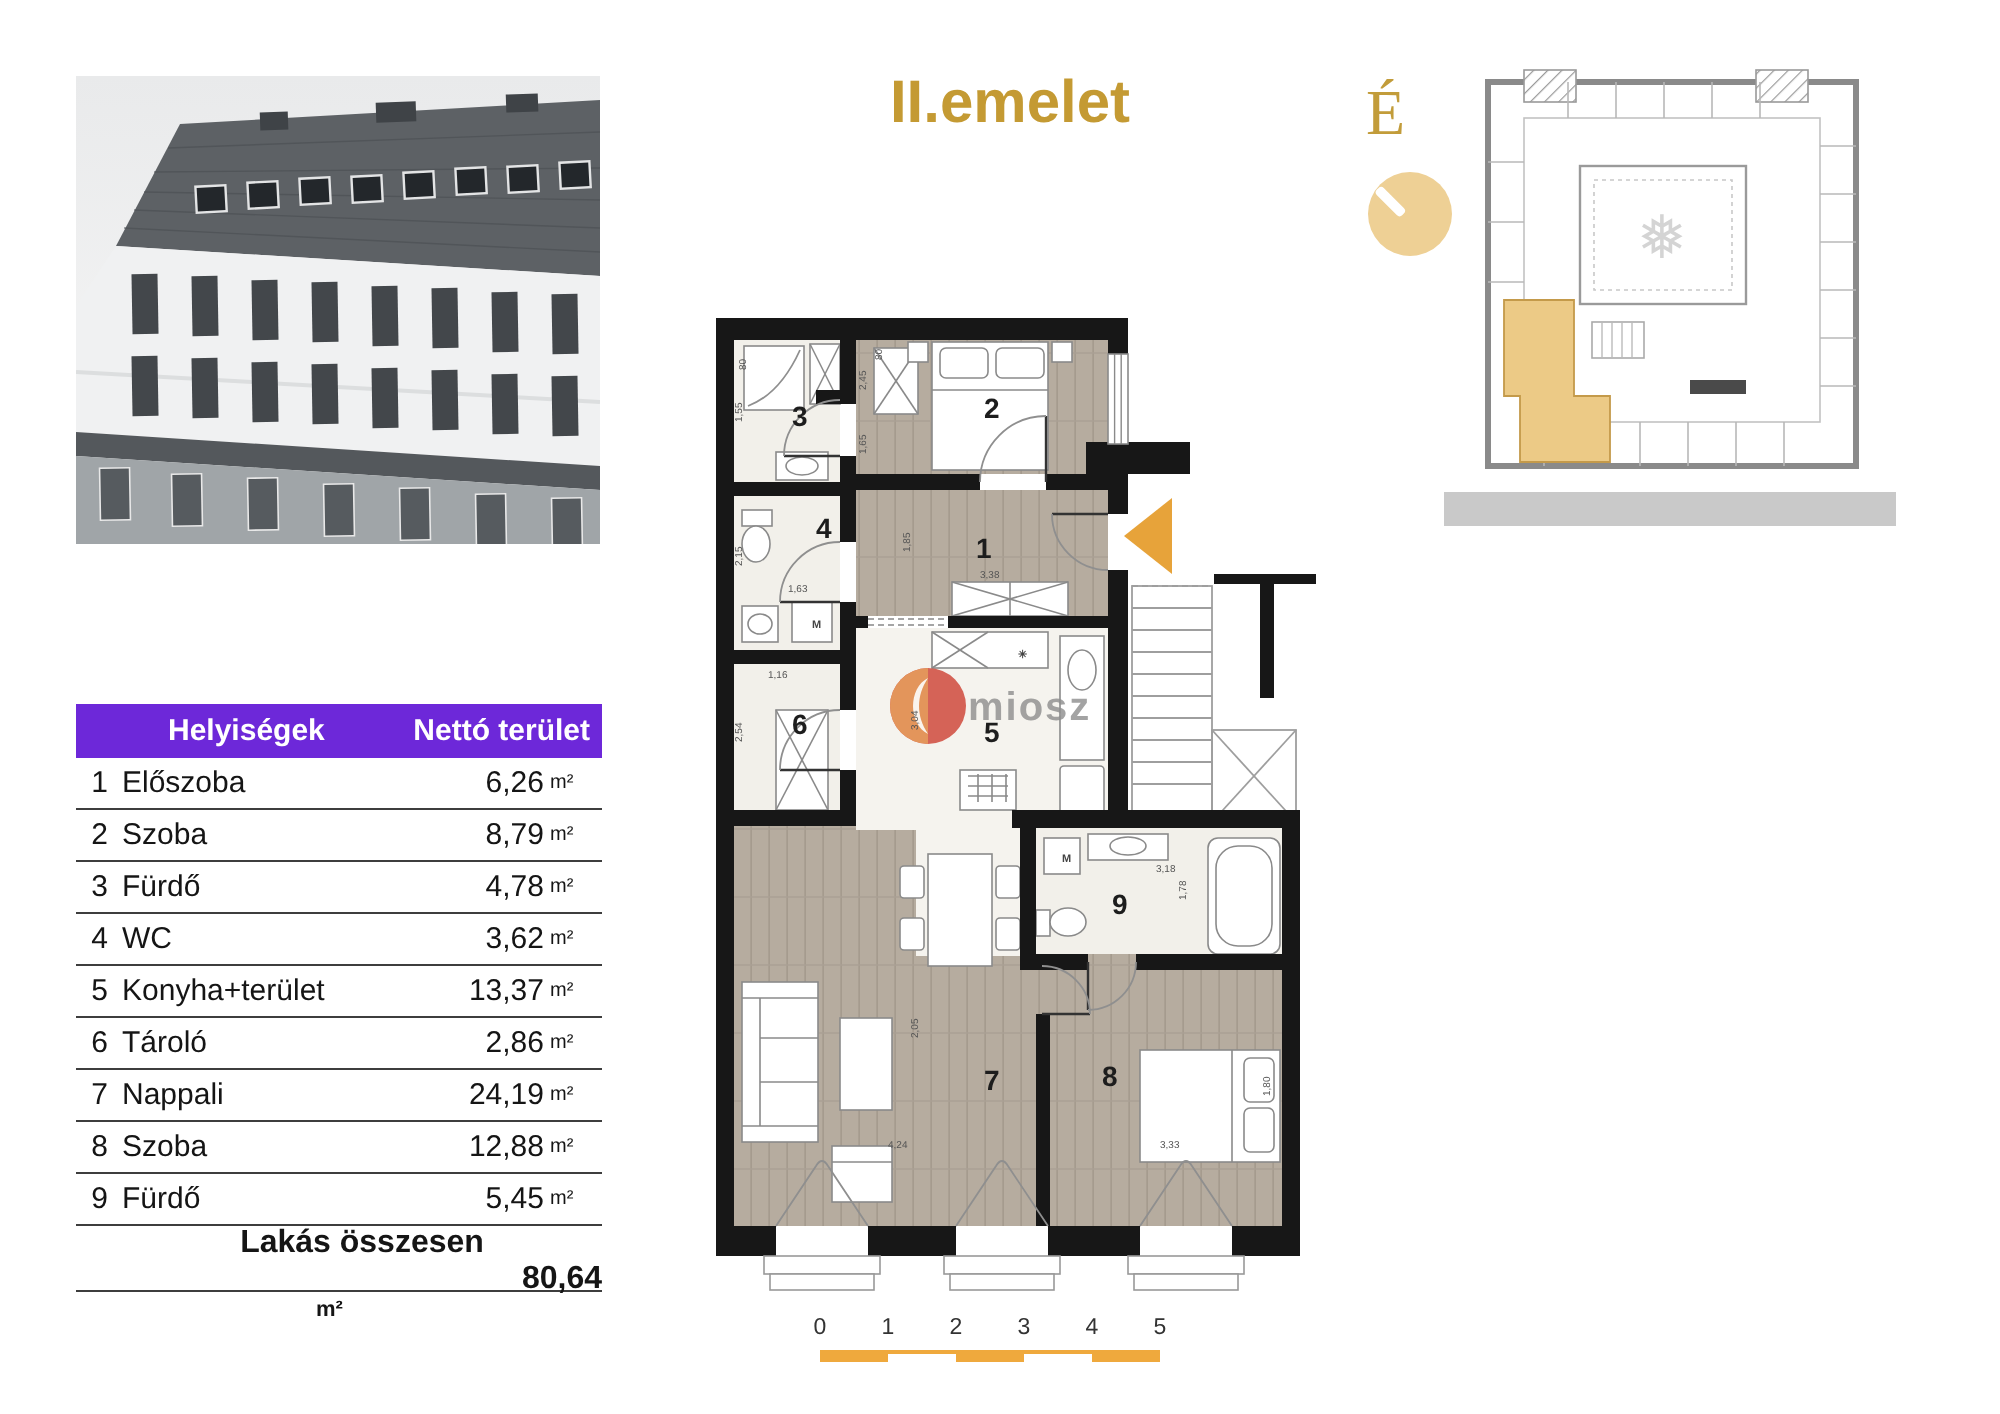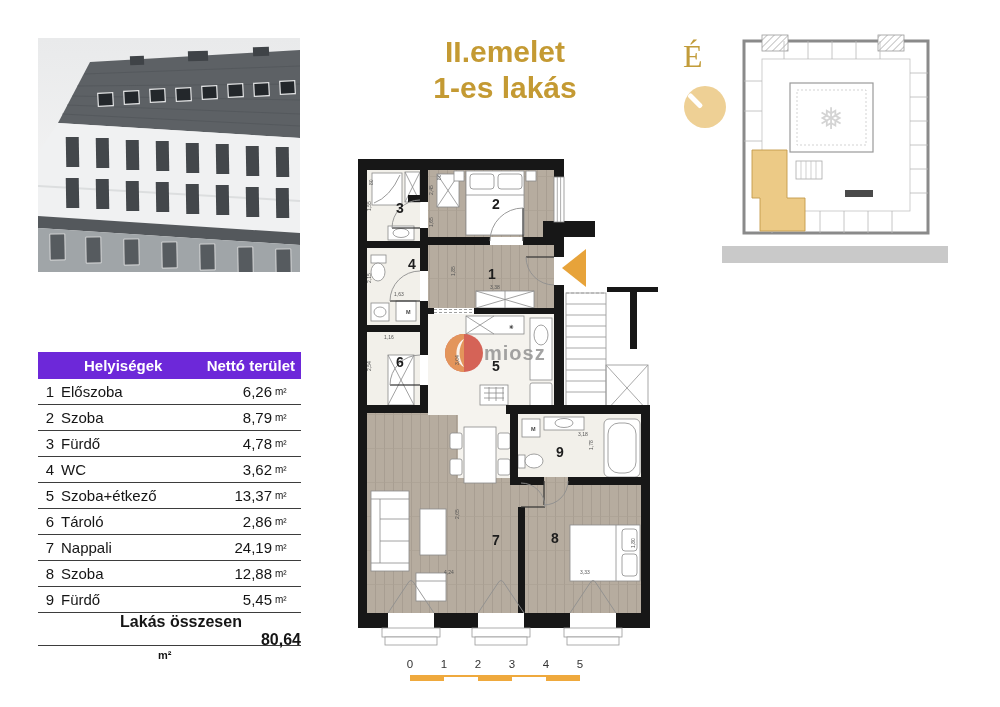--- a/index.html
+++ b/index.html
@@ -126,21 +126,20 @@
         <rect x="124" y="204" width="15" height="26" transform="rotate(-1 131 217)"></rect>
         <rect x="162" y="206" width="15" height="26" transform="rotate(-1 169 219)"></rect>
         <rect x="200" y="209" width="15" height="26" transform="rotate(-1 207 222)"></rect>
         <rect x="238" y="211" width="15" height="26" transform="rotate(-1 245 224)"></rect>
       </g>
     </svg>
   </div>
 
   <div class="title">
     <div>II.emelet</div>
-    <div>1-es lakás</div>
   </div>
 
   <div class="compass-n">É</div>
   <div class="compass-circle">
     <div class="compass-needle"></div>
   </div>
 
   <div class="ovr-wrap">
     <svg width="238" height="232" viewBox="0 0 238 232">
       <defs>
@@ -220,21 +219,21 @@
           <span class="unit">m²</span>
         </div>
         <div class="trow">
           <span class="num">4</span>
           <span class="nm">WC</span>
           <span class="val">3,62</span>
           <span class="unit">m²</span>
         </div>
         <div class="trow">
           <span class="num">5</span>
-          <span class="nm">Szoba+étkező</span>
+          <span class="nm">Konyha+terület</span>
           <span class="val">13,37</span>
           <span class="unit">m²</span>
         </div>
         <div class="trow">
           <span class="num">6</span>
           <span class="nm">Tároló</span>
           <span class="val">2,86</span>
           <span class="unit">m²</span>
         </div>
         <div class="trow">

